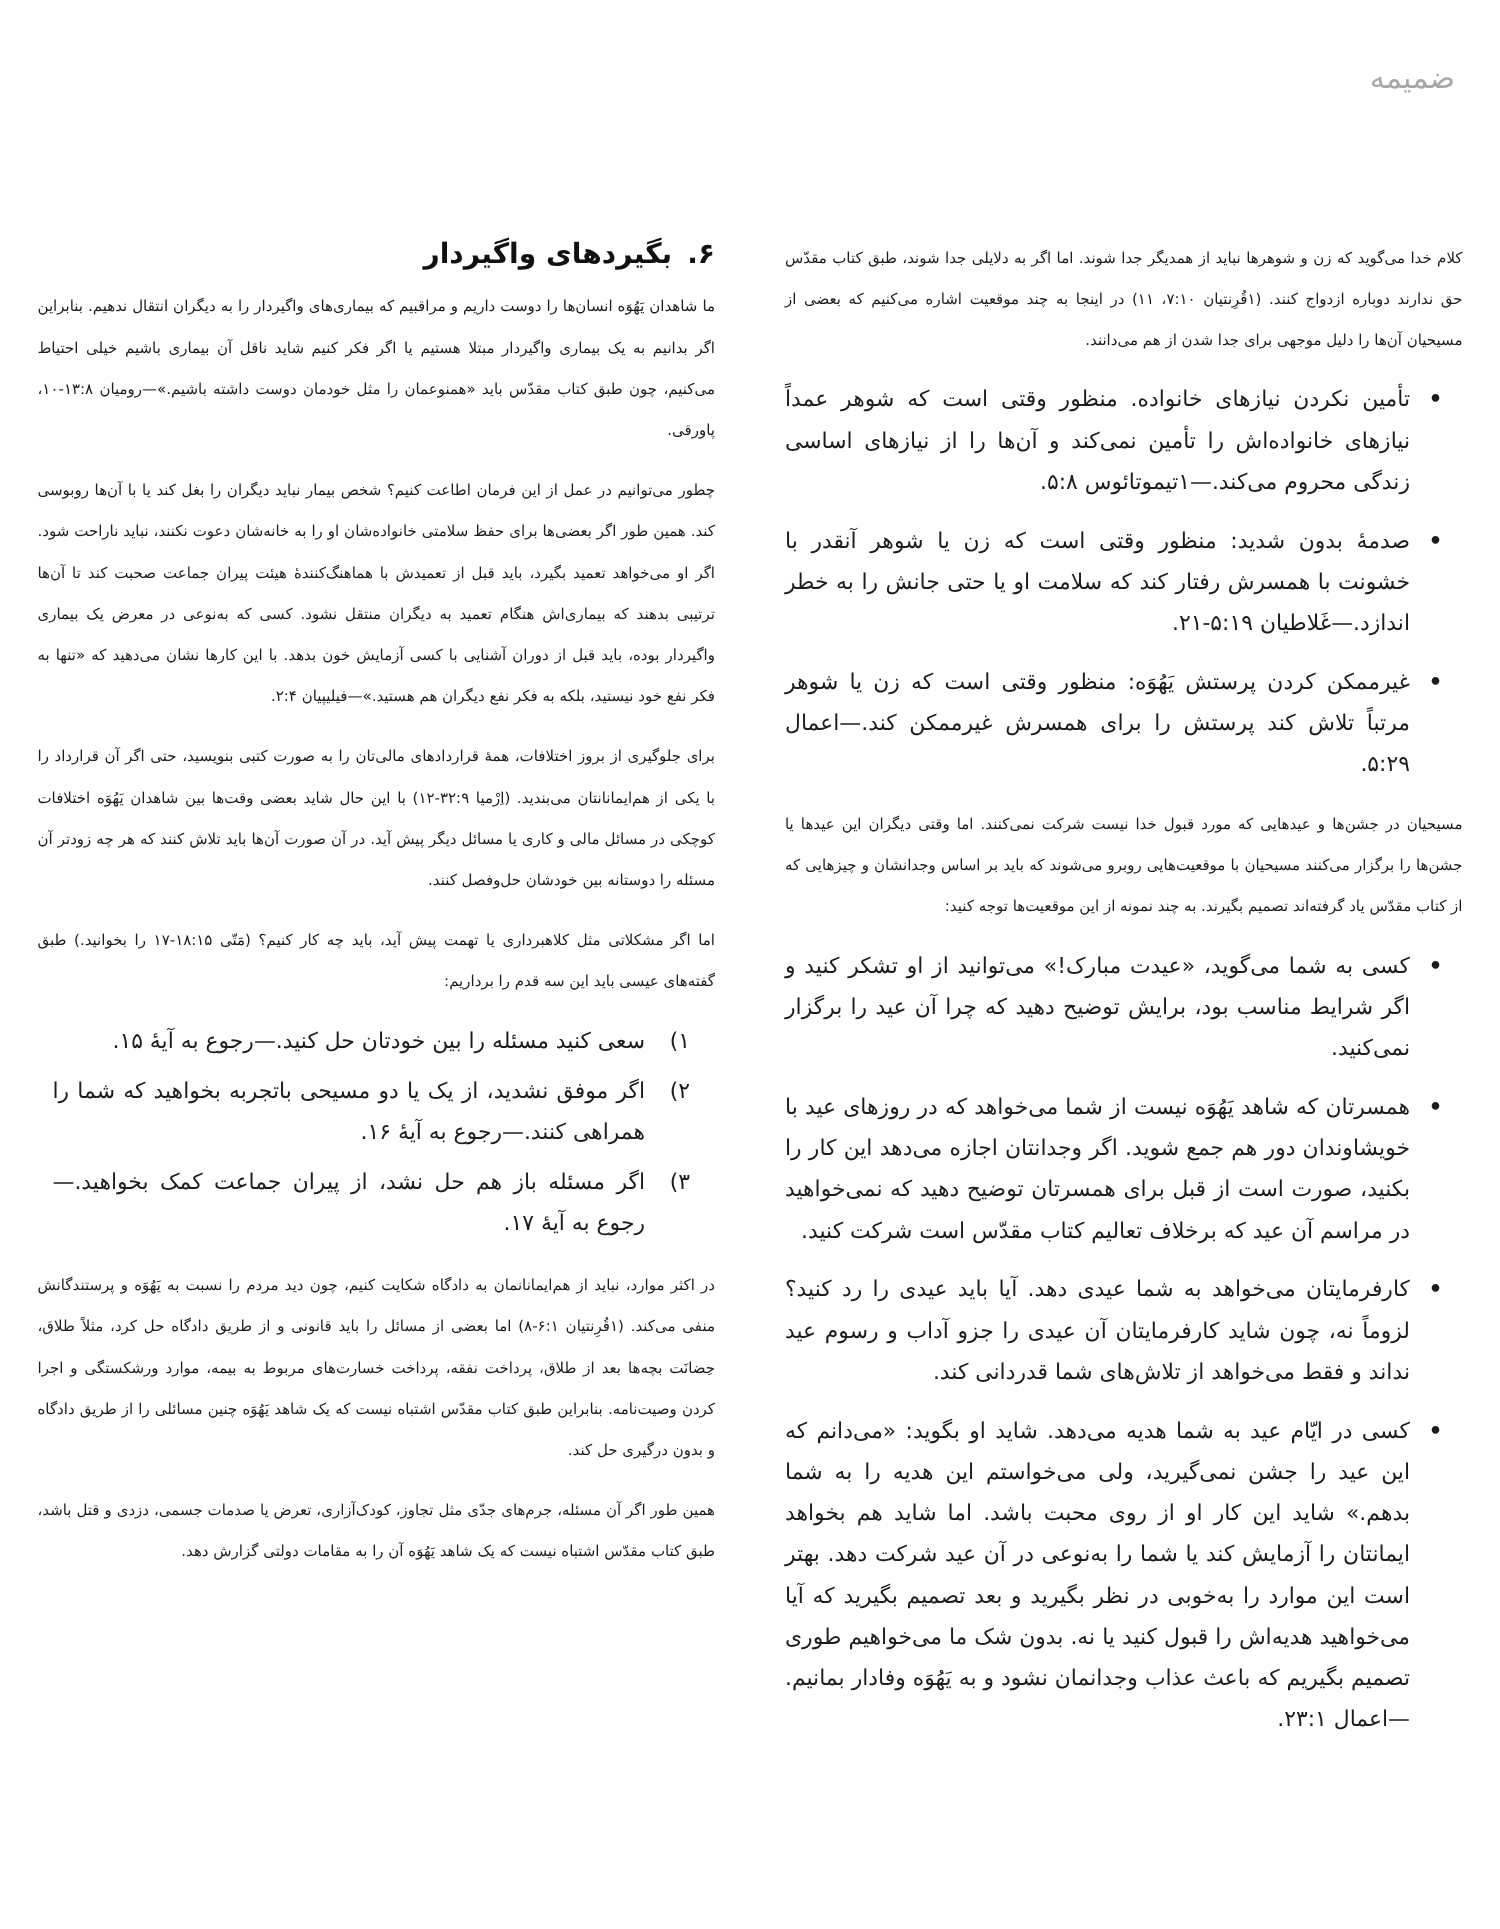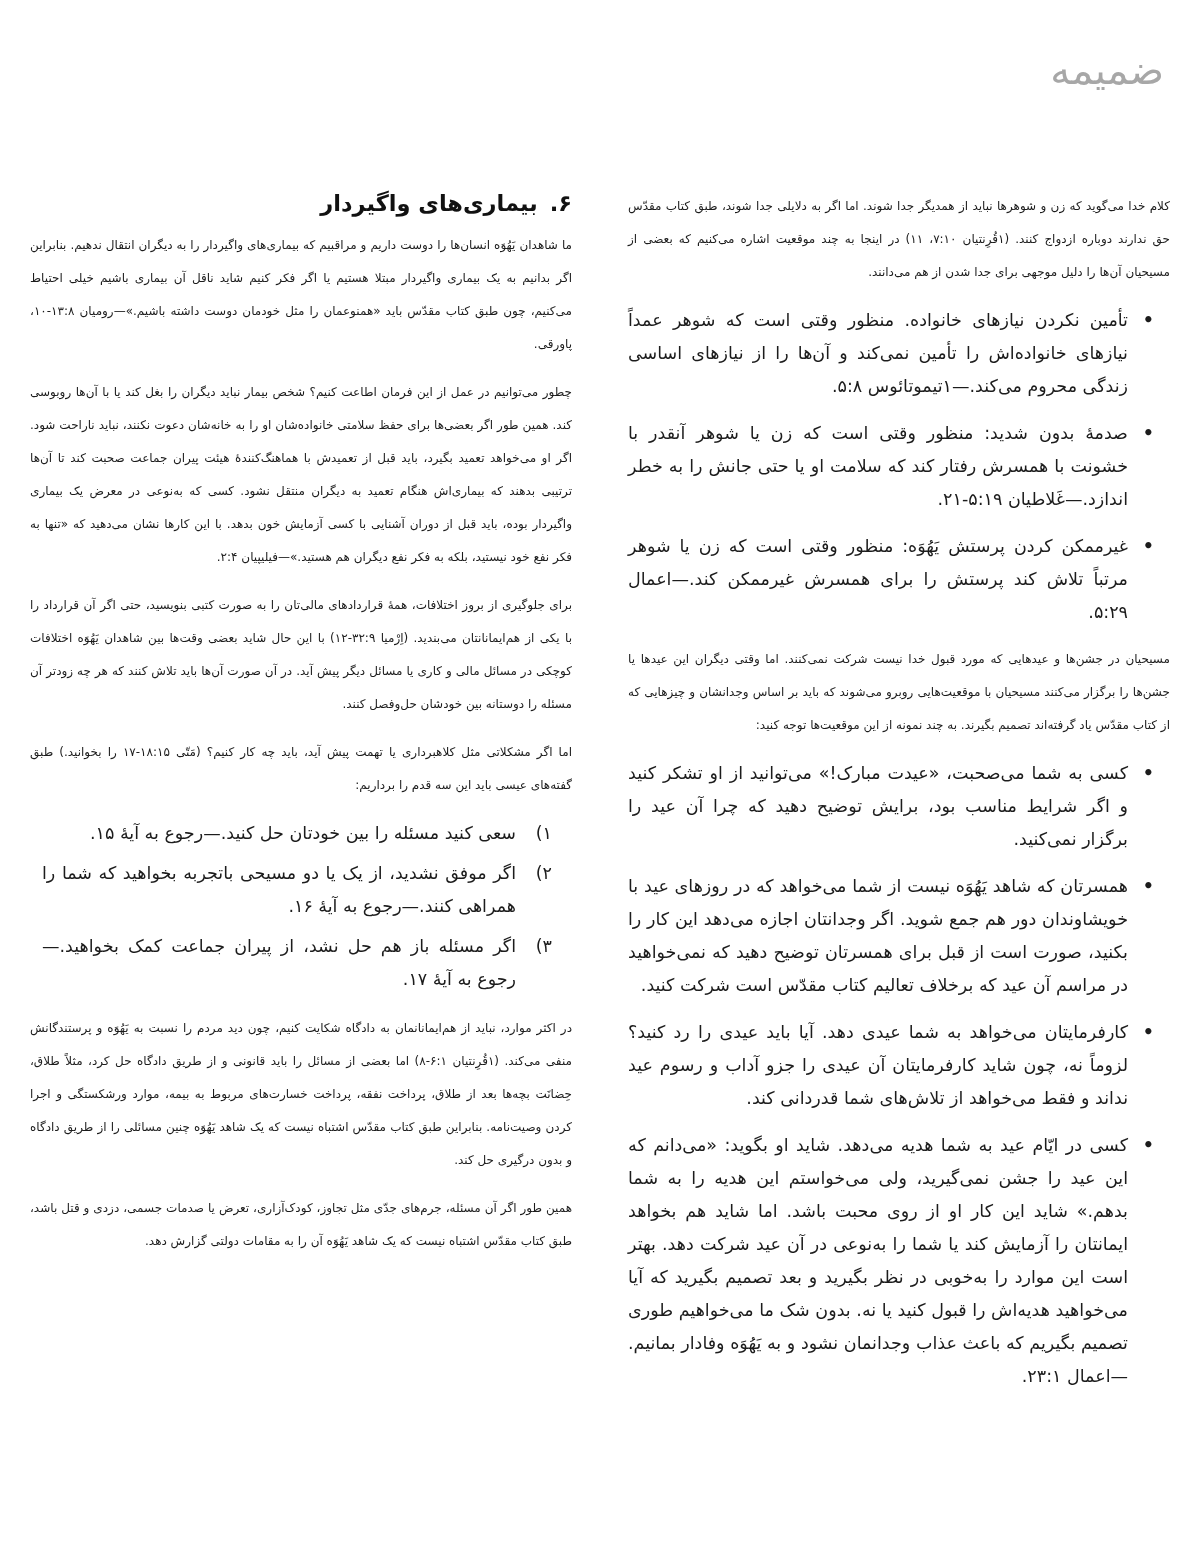--- a/index.html
+++ b/index.html
@@ -15,21 +15,21 @@
     background:#ffffff;
     overflow:hidden;
     margin:0 auto;
   }
   .page-header{
     position:absolute;
     top:50px;
     right:36px;
   }
   .header-title{
-    font-size:40px;
+    font-size:24px;
     line-height:1;
     color:#a7a7a7;
     letter-spacing:1px;
   }
   .columns{
     position:absolute;
     top:190px;
     right:30px;
     display:flex;
     gap:56px;
@@ -124,41 +124,41 @@
           <span class="li-body"><strong>غیرممکن کردن پرستش یَهُوَه:</strong> <span>منظور وقتی است که زن یا شوهر مرتباً تلاش کند پرستش را برای همسرش غیرممکن کند.—اعمال ۵:۲۹.</span></span>
         </li>
       </ul>
 
 
       <p class="body">مسیحیان در جشن‌ها و عیدهایی که مورد قبول خدا نیست شرکت نمی‌کنند. اما وقتی دیگران این عیدها یا جشن‌ها را برگزار می‌کنند مسیحیان با موقعیت‌هایی روبرو می‌شوند که باید بر اساس وجدانشان و چیزهایی که از کتاب مقدّس یاد گرفته‌اند تصمیم بگیرند. به چند نمونه از این موقعیت‌ها توجه کنید:</p>
 
       <ul class="bullets">
         <li>
           <span class="blt">•</span>
-          <span class="li-body"><strong>کسی به شما می‌صحبت، «عیدت مبارک!»</strong> <span>می‌توانید از او تشکر کنید و اگر شرایط مناسب بود، برایش توضیح دهید که چرا آن عید را برگزار نمی‌کنید.</span></span>
+          <span class="li-body"><strong>کسی به شما می‌گوید، «عیدت مبارک!»</strong> <span>می‌توانید از او تشکر کنید و اگر شرایط مناسب بود، برایش توضیح دهید که چرا آن عید را برگزار نمی‌کنید.</span></span>
         </li>
         <li>
           <span class="blt">•</span>
           <span class="li-body"><strong>همسرتان که شاهد یَهُوَه نیست از شما می‌خواهد که در روزهای عید با خویشاوندان دور هم جمع شوید.</strong> <span>اگر وجدانتان اجازه می‌دهد این کار را بکنید، صورت است از قبل برای همسرتان توضیح دهید که نمی‌خواهید در مراسم آن عید که برخلاف تعالیم کتاب مقدّس است شرکت کنید.</span></span>
         </li>
         <li>
           <span class="blt">•</span>
           <span class="li-body"><strong>کارفرمایتان می‌خواهد به شما عیدی دهد.</strong> <span>آیا باید عیدی را رد کنید؟ لزوماً نه، چون شاید کارفرمایتان آن عیدی را جزو آداب و رسوم عید نداند و فقط می‌خواهد از تلاش‌های شما قدردانی کند.</span></span>
         </li>
         <li>
           <span class="blt">•</span>
           <span class="li-body"><strong>کسی در ایّام عید به شما هدیه می‌دهد.</strong> <span>شاید او بگوید: «می‌دانم که این عید را جشن نمی‌گیرید، ولی می‌خواستم این هدیه را به شما بدهم.» شاید این کار او از روی محبت باشد. اما شاید هم بخواهد ایمانتان را آزمایش کند یا شما را به‌نوعی در آن عید شرکت دهد. بهتر است این موارد را به‌خوبی در نظر بگیرید و بعد تصمیم بگیرید که آیا می‌خواهید هدیه‌اش را قبول کنید یا نه. بدون شک ما می‌خواهیم طوری تصمیم بگیریم که باعث عذاب وجدانمان نشود و به یَهُوَه وفادار بمانیم.—اعمال ۲۳:۱.</span></span>
         </li>
       </ul>
 
     </section>
 
     <section class="col">
 
-      <h2><span class="h-num">۶.</span><span>بیماری‌های واگیردار</span></h2>
+      <h2><span class="h-num">۶.</span><span>بگیرد‌های واگیردار</span></h2>
 
       <p class="body">ما شاهدان یَهُوَه انسان‌ها را دوست داریم و مراقبیم که بیماری‌های واگیردار را به دیگران انتقال ندهیم. بنابراین اگر بدانیم به یک بیماری واگیردار مبتلا هستیم یا اگر فکر کنیم شاید ناقل آن بیماری باشیم خیلی احتیاط می‌کنیم، چون طبق کتاب مقدّس باید «همنوعمان را مثل خودمان دوست داشته باشیم.»—رومیان ۱۳:۸-۱۰، پاورقی.</p>
       <p class="body">چطور می‌توانیم در عمل از این فرمان اطاعت کنیم؟ شخص بیمار نباید دیگران را بغل کند یا با آن‌ها روبوسی کند. همین طور اگر بعضی‌ها برای حفظ سلامتی خانواده‌شان او را به خانه‌شان دعوت نکنند، نباید ناراحت شود. اگر او می‌خواهد تعمید بگیرد، باید قبل از تعمیدش با هماهنگ‌کنندهٔ هیئت پیران جماعت صحبت کند تا آن‌ها ترتیبی بدهند که بیماری‌اش هنگام تعمید به دیگران منتقل نشود. کسی که به‌نوعی در معرض یک بیماری واگیردار بوده، باید قبل از دوران آشنایی با کسی آزمایش خون بدهد. با این کارها نشان می‌دهید که «تنها به فکر نفع خود نیستید، بلکه به فکر نفع دیگران هم هستید.»—فیلیپیان ۲:۴.</p>
 
 
       <p class="body">برای جلوگیری از بروز اختلافات، همهٔ قراردادهای مالی‌تان را به صورت کتبی بنویسید، حتی اگر آن قرارداد را با یکی از هم‌ایمانانتان می‌بندید. (اِرْمیا ۳۲:۹-۱۲) با این حال شاید بعضی وقت‌ها بین شاهدان یَهُوَه اختلافات کوچکی در مسائل مالی و کاری یا مسائل دیگر پیش آید. در آن صورت آن‌ها باید تلاش کنند که هر چه زودتر آن مسئله را دوستانه بین خودشان حل‌وفصل کنند.</p>
       <p class="body">اما اگر مشکلاتی مثل کلاهبرداری یا تهمت پیش آید، باید چه کار کنیم؟ (مَتّی ۱۸:۱۵-۱۷ را بخوانید.) طبق گفته‌های عیسی باید این سه قدم را برداریم:</p>
 
       <ol class="steps">
         <li>

